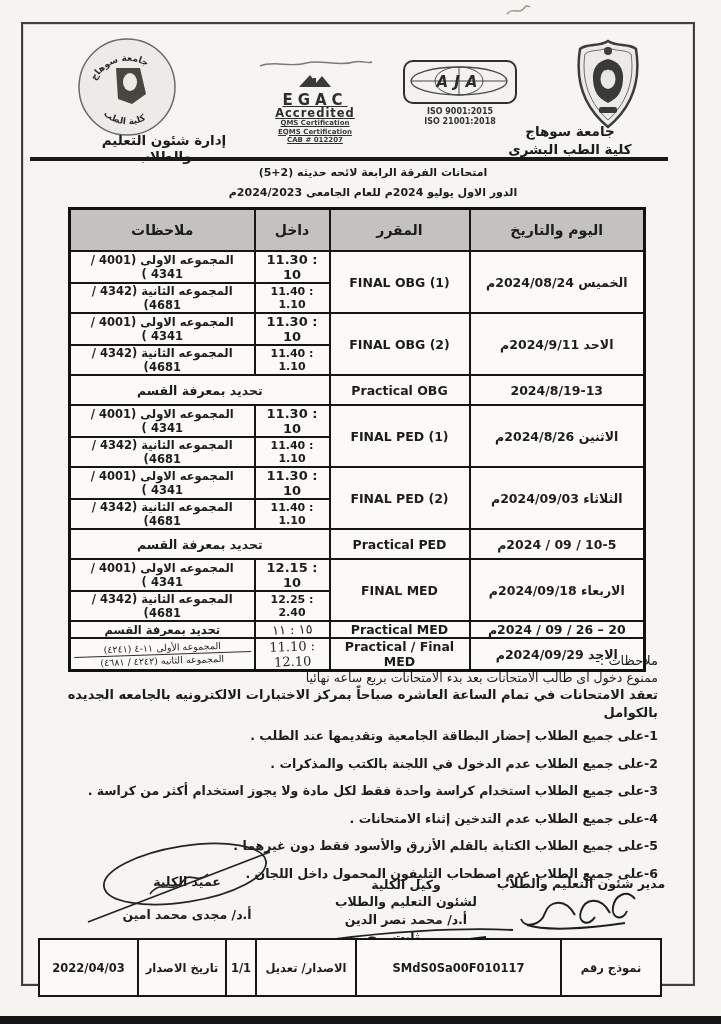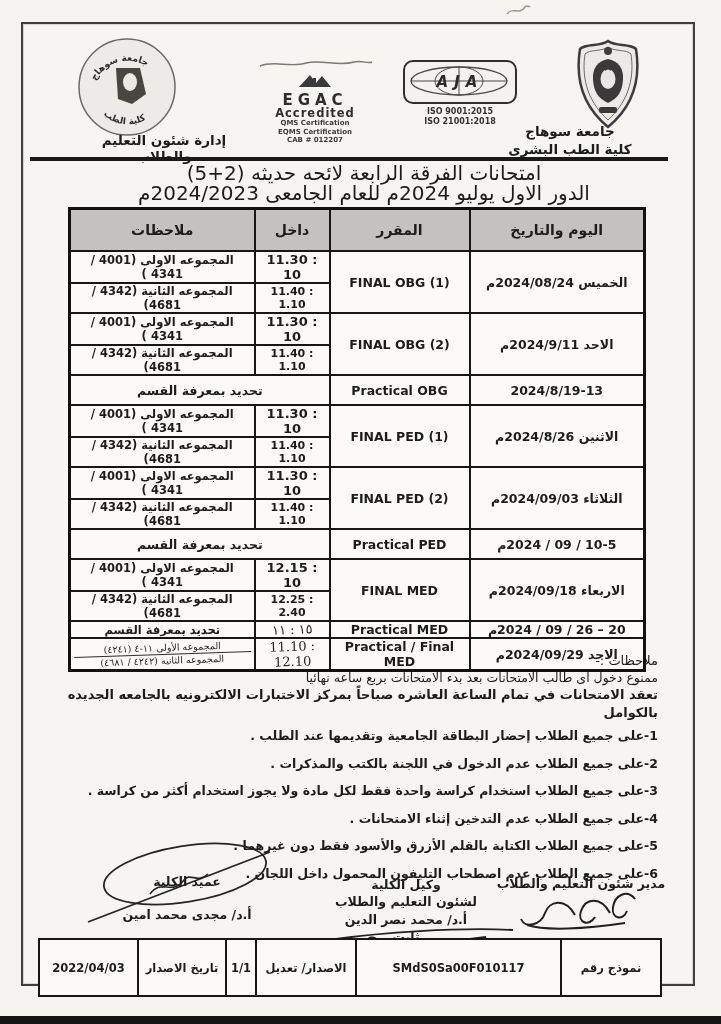--- a/index.html
+++ b/index.html
@@ -5,30 +5,30 @@
   html,body{margin:0;padding:0;}
   body{width:721px;height:1024px;background:#f5f4f0;font-family:"DejaVu Sans",sans-serif;color:#1c1c1c;overflow:hidden;}
   .page{position:relative;width:721px;height:1024px;}
   .frame{position:absolute;left:21px;top:22px;width:670px;height:960px;border:2px solid #3f3f3f;box-shadow:inset 0 0 0 1px #d8d6d1;background:#f6f5f1;}
   .abs{position:absolute;}
   .ctr{text-align:center;}
   .rtl{direction:rtl;unicode-bidi:plaintext;}
   
   .univ-text{left:497px;top:122px;width:146px;font-size:13.5px;font-weight:bold;line-height:18px;}
   .dept-text{left:84px;top:132px;width:160px;font-size:13.5px;font-weight:bold;}
-  .stamp-egac{left:248px;top:54px;width:134px;text-align:center;color:#2e2e2e;}
+  .stamp-egac{left:248px;top:54px;width:134px;text-align:center;color:#2e2e2e;text-decoration:underline;}
   .egac-name{font-size:15px;font-weight:bold;letter-spacing:5px;line-height:14px;}
   .egac-acc{font-size:11.5px;font-weight:bold;letter-spacing:1px;line-height:12px;}
   .egac-line{font-size:7px;font-weight:bold;line-height:8.5px;color:#3a3a3a;text-align:center;}
   .stamp-aja{left:402px;top:60px;width:116px;text-align:center;color:#2e2e2e;}
   .aja-box{position:relative;width:110px;height:40px;margin:0 auto;border:2.5px solid #2f2f2f;border-radius:10px;background:#f3f2ee;}
   .aja-name{position:absolute;left:0;right:0;top:11px;font-size:15px;font-weight:bold;font-style:italic;letter-spacing:6px;color:#2b2b2b;}
   .aja-iso{font-size:8px;font-weight:bold;line-height:10px;margin-top:3px;color:#333;}
   .divider{left:30px;top:157px;width:638px;height:4px;background:#1a1a1a;}
-  .title-block{left:69px;top:163px;width:590px;font-size:20px;font-weight:normal;line-height:20px;}
+  .title-block{left:78px;top:163px;width:590px;font-size:11px;font-weight:bold;line-height:20px;}
   
   table.sched{position:absolute;left:68px;top:207px;border-collapse:collapse;direction:rtl;table-layout:fixed;background:#fbfaf7;}
   table.sched td,table.sched th{border:2px solid #161616;padding:0 3px;text-align:center;vertical-align:middle;overflow:hidden;}
   table.sched{border:3px solid #111;}
   th.h{background:#c3c2bf;height:40px;font-size:14px;font-weight:bold;}
   .col-date{width:175px;} .col-course{width:140px;} .col-time{width:75px;} .col-notes{width:185px;}
   td.date{font-size:12.5px;font-weight:bold;}
   td.course{font-size:12.5px;font-weight:bold;direction:ltr;}
   td.t1{font-size:13px;font-weight:bold;direction:ltr;height:28px;}
   td.t2{font-size:11px;font-weight:bold;direction:ltr;height:28px;}

